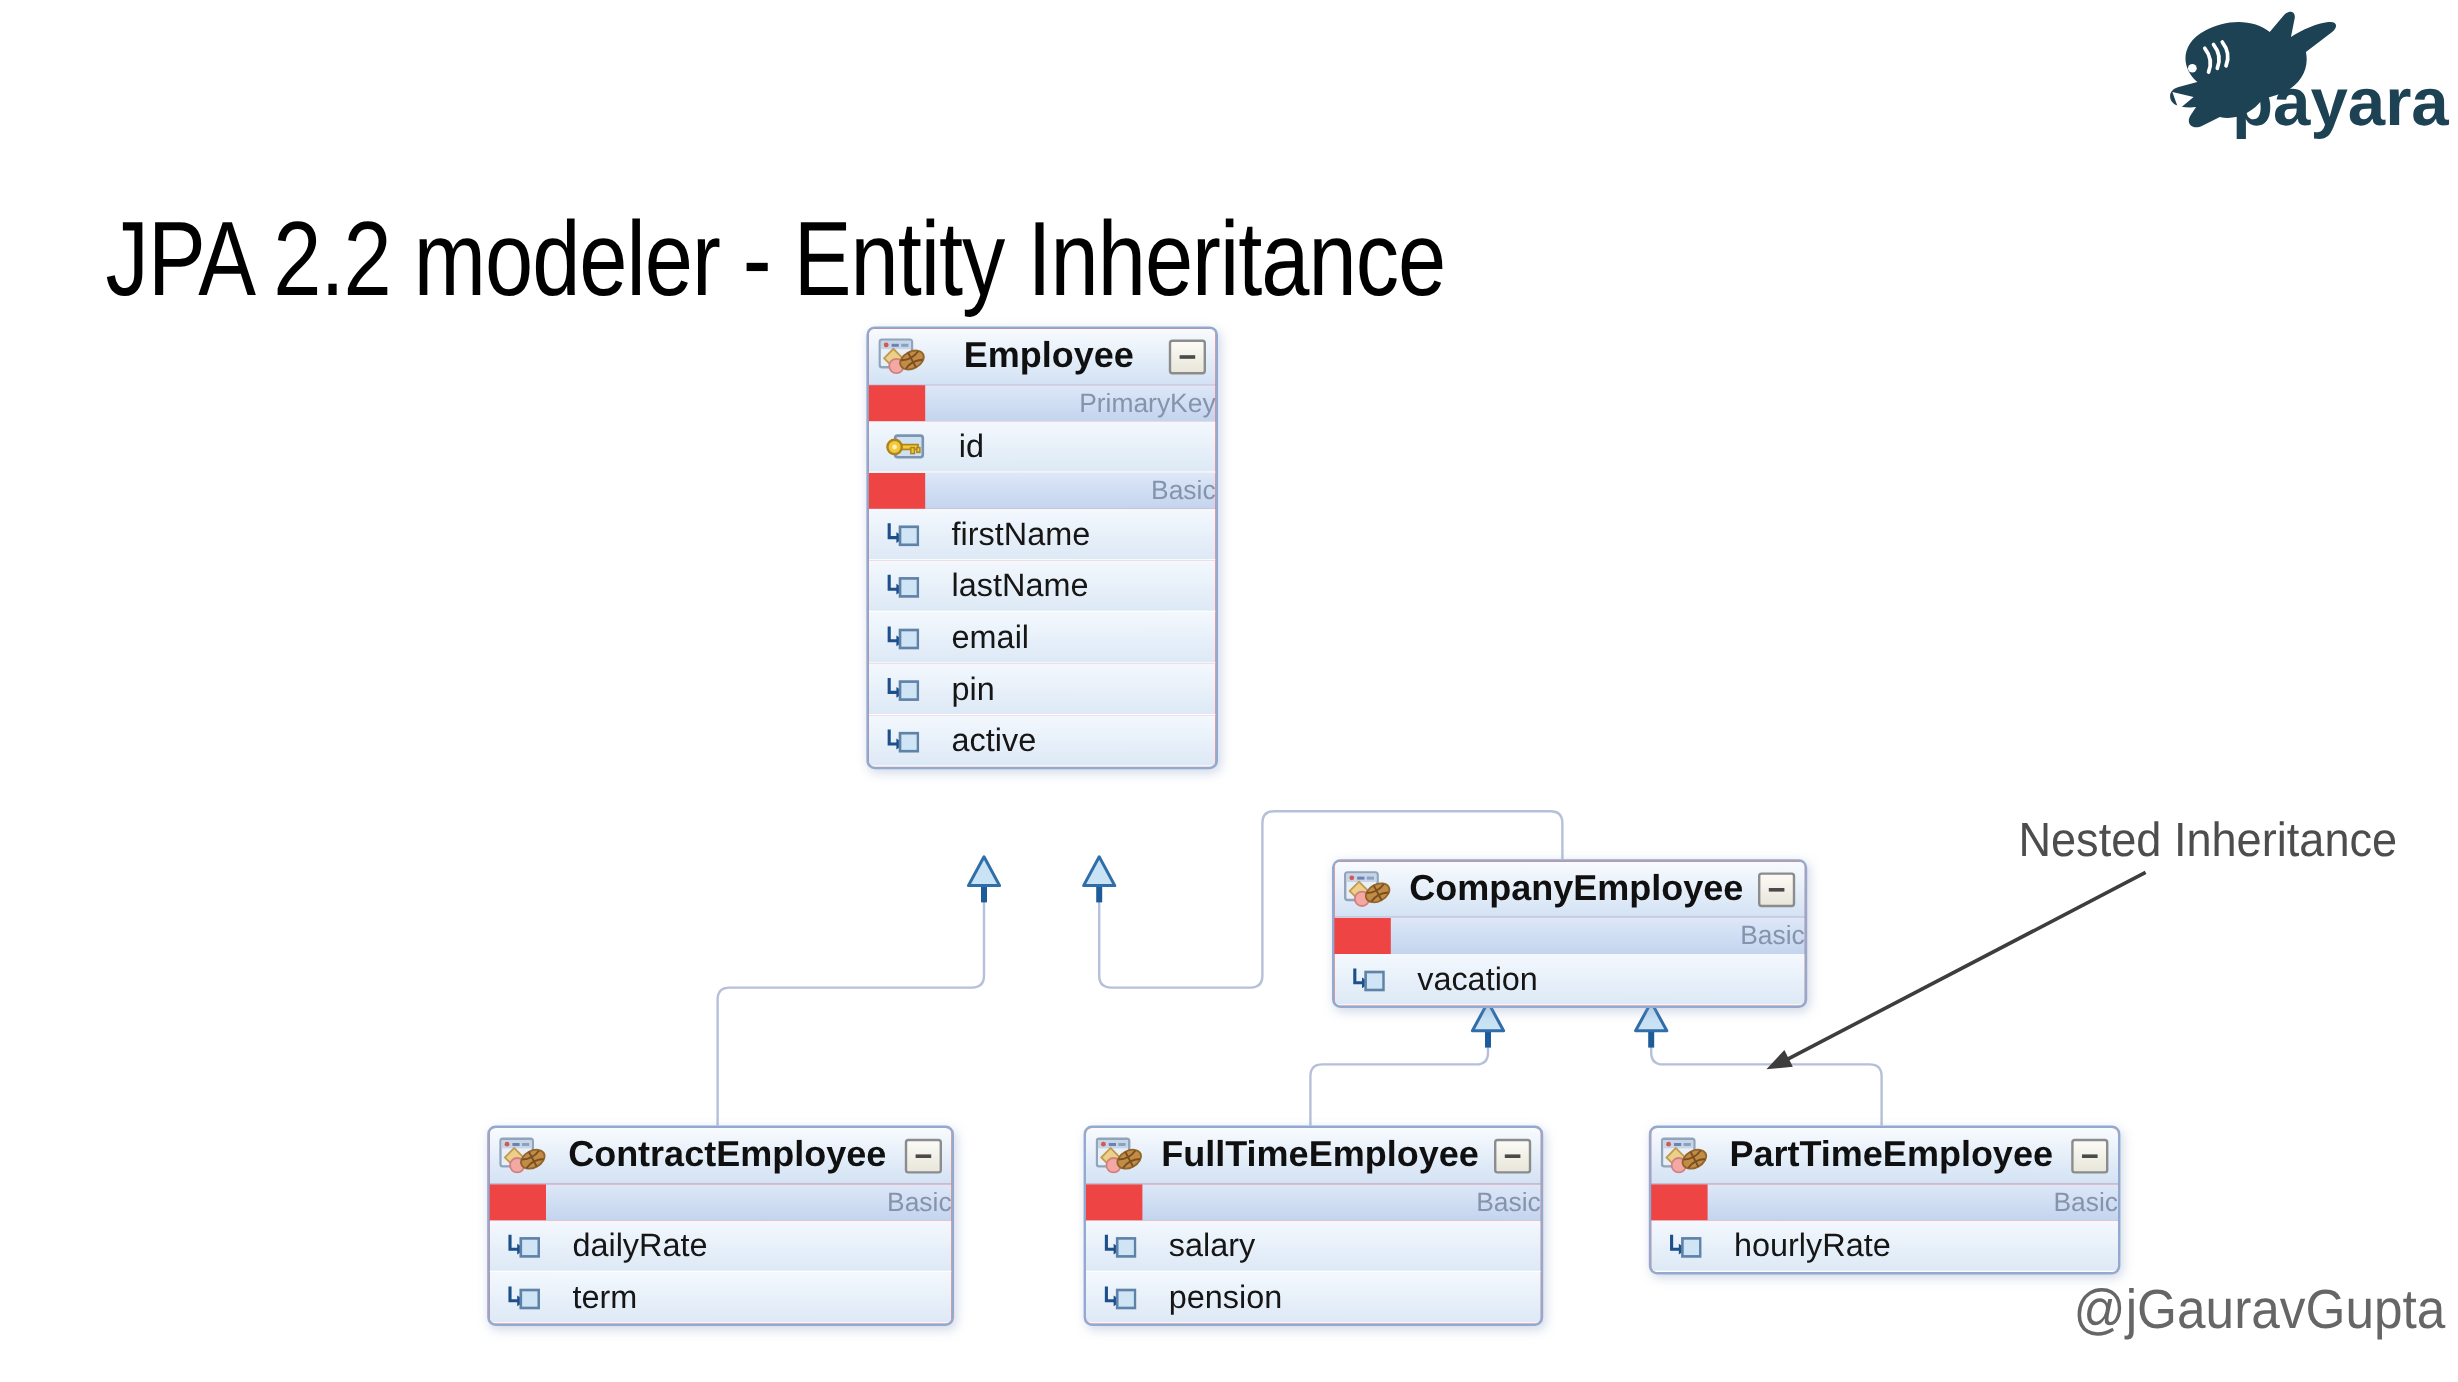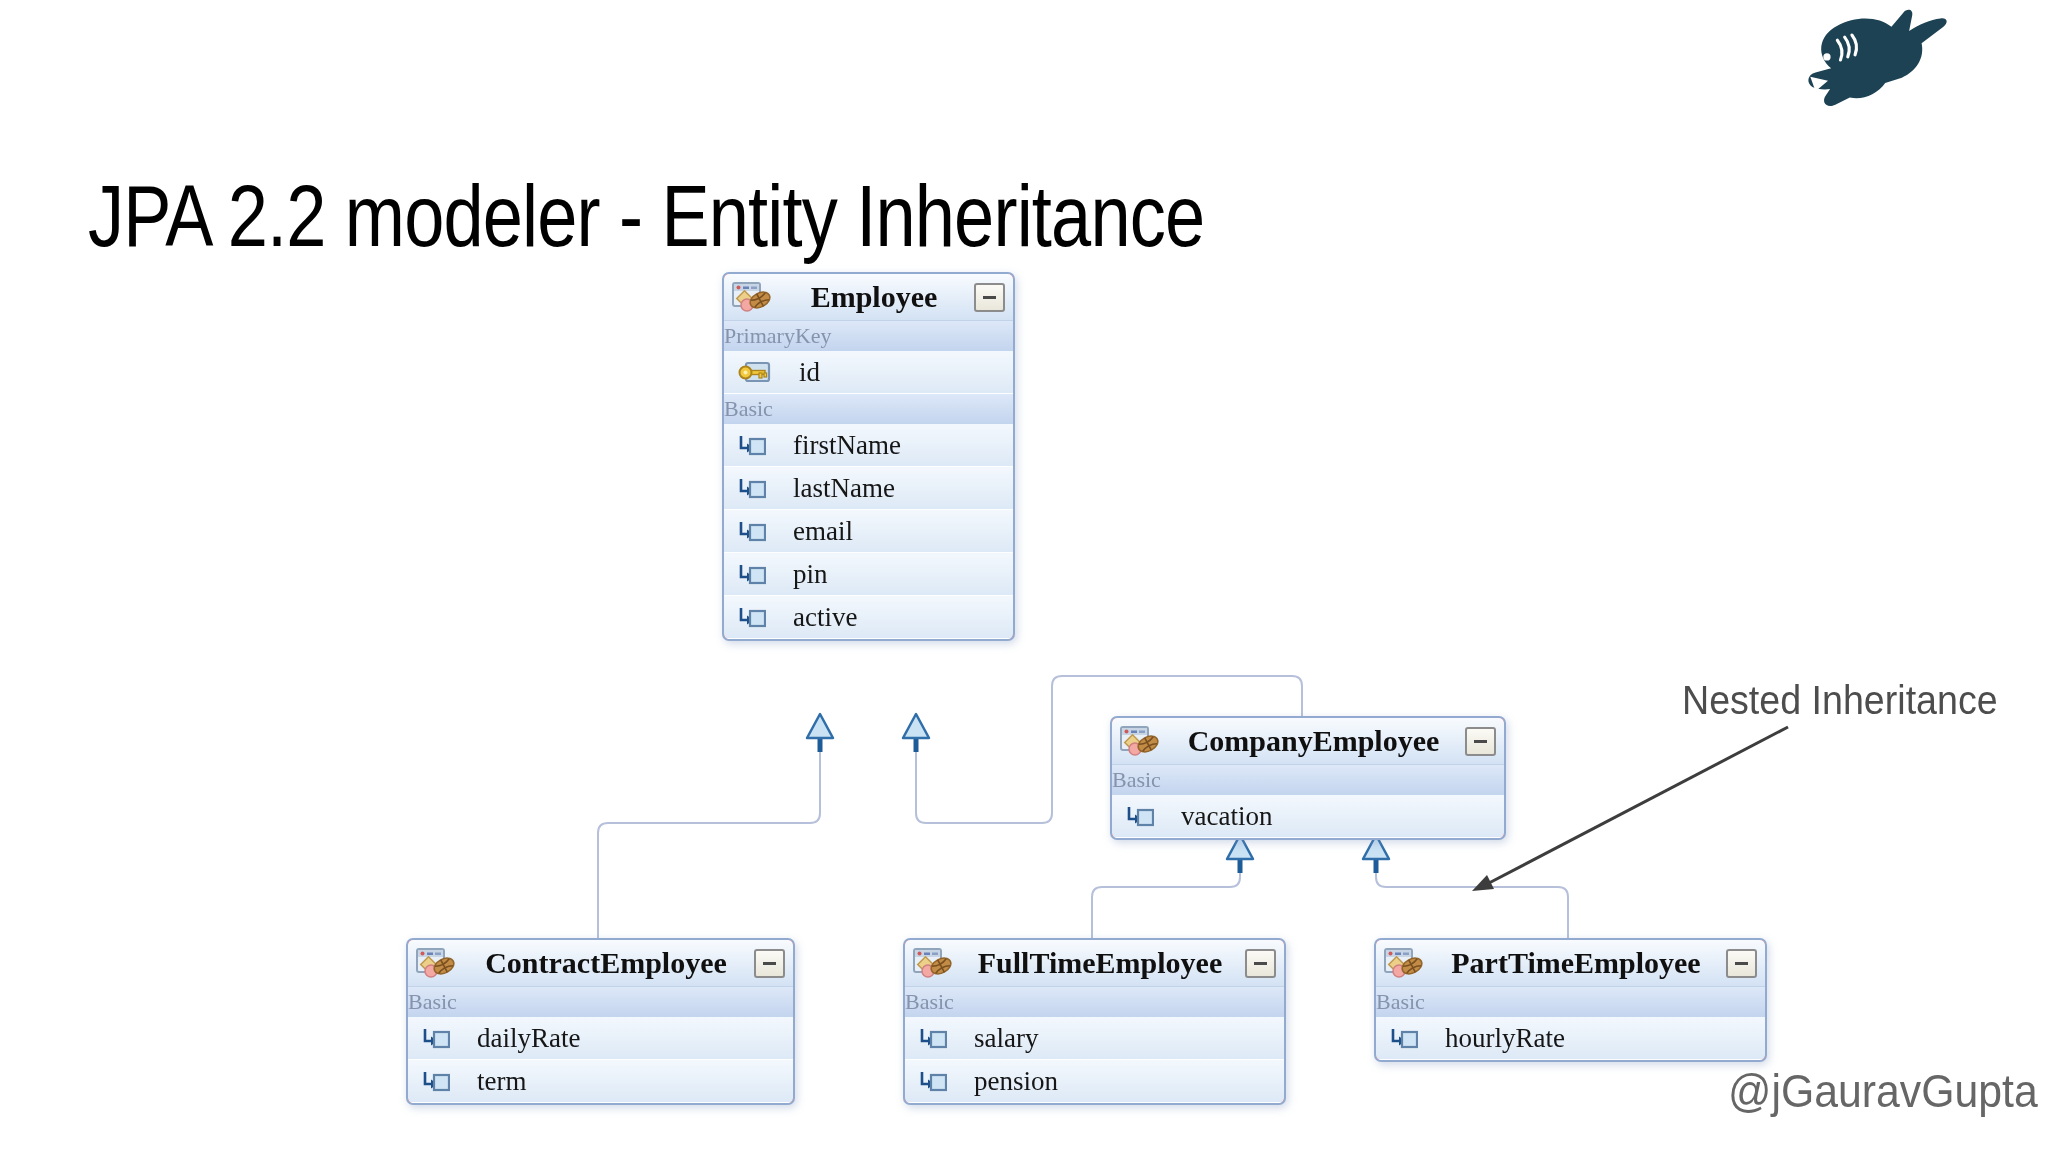--- a/index.html
+++ b/index.html
@@ -23,40 +23,41 @@
   }
   .logo{position:absolute;left:1800px;top:6px;width:248px;height:110px;z-index:3;}
   .logo .wordmark{
     position:absolute;left:60px;top:46px;font-size:56px;font-weight:bold;
     color:#1c4254;letter-spacing:0px;white-space:nowrap;
   }
   .logo svg{position:absolute;left:0;top:2px;}
   
   .entity{
     position:absolute;border:2px solid #93aad0;border-radius:7px;background:#ef4444;
-    box-shadow:2px 3px 9px rgba(125,148,190,.35);overflow:hidden;z-index:2;font-family:Liberation Serif, serif;
+    box-shadow:2px 3px 9px rgba(125,148,190,.35);overflow:hidden;z-index:2;
   }
   .ehead{
     height:46px;display:flex;align-items:center;gap:8px;padding:0 8px;
     background:linear-gradient(#f8fbfe,#d3e2f4);border-bottom:1px solid #c2d2e8;
   }
   .eicon{flex:none;width:42px;height:34px;display:flex;align-items:center;}
   .etitle{
     flex:1;min-width:0;text-align:center;font-weight:bold;font-size:30px;color:#101010;
     white-space:nowrap;overflow:hidden;
   }
   .collapse{
     flex:none;width:27px;height:25px;border:2px solid #8c8c8c;border-radius:3px;
     background:linear-gradient(#fbfaf5,#e9e7da);display:flex;align-items:center;justify-content:center;
     cursor:pointer;
   }
   .collapse .minus{width:13px;height:3px;background:#4a4a4a;}
   .band{
-    height:30px;line-height:30px;text-align:left;font-size:22px;color:#8593ac;
+    height:30px;line-height:30px;text-align:right;font-size:22px;color:#8593ac;
     background:linear-gradient(#dde8f8,#c3d4ee);
+    margin-left:47px;
   }
   .row{
     height:42px;display:flex;align-items:center;gap:27px;padding:0 13px;font-size:27px;
     color:#161616;background:linear-gradient(#f3f8fd,#dde9f6);
     border-bottom:1px solid rgba(255,255,255,.85);
   }
   .row .ricon{flex:none;display:flex;align-items:center;}
   
   #wires{position:absolute;left:0;top:0;z-index:1;}
 </style>
@@ -119,20 +120,21 @@
 <div class="annotation">Nested Inheritance</div>
 <div class="handle">@jGauravGupta</div>
 
 <div class="logo">
   <svg width="160" height="104" viewBox="0 0 150 100">
     <path d="M10,76 C4,72 5,64 13,62 L28,58 C14,46 15,27 34,17 C52,7 74,8 86,18 L97,5 C101,0 107,1 106,7 L103,22 C112,16 124,11 133,10 C140,9 141,14 136,18 L115,34 C118,48 110,61 96,67 L80,72 C72,83 58,89 46,86 L32,93 C24,97 18,91 23,84 L27,78 C21,79 14,78 10,76 Z" fill="#1c4254"></path>
     <path d="M8,66 L25,70 L13,80 Z" fill="#ffffff"></path>
     <circle cx="24" cy="47" r="3.5" fill="#ffffff"></circle>
     <path d="M34,31 q7,9 3,19 M41,28 q7,9 3,19 M48,26 q7,9 3,19" stroke="#ffffff" stroke-width="3" fill="none" stroke-linecap="round"></path>
   </svg>
+  <span class="wordmark">payara</span>
 </div>
 
 <div class="entity" style="left:722px;top:272px;width:289px;">
   <div class="ehead">
     <span class="eicon">
         <svg width="40" height="32" viewBox="0 0 40 32">
           <use href="#entity-ico"></use>
         </svg>
       </span>
     <span class="etitle">Employee</span>

